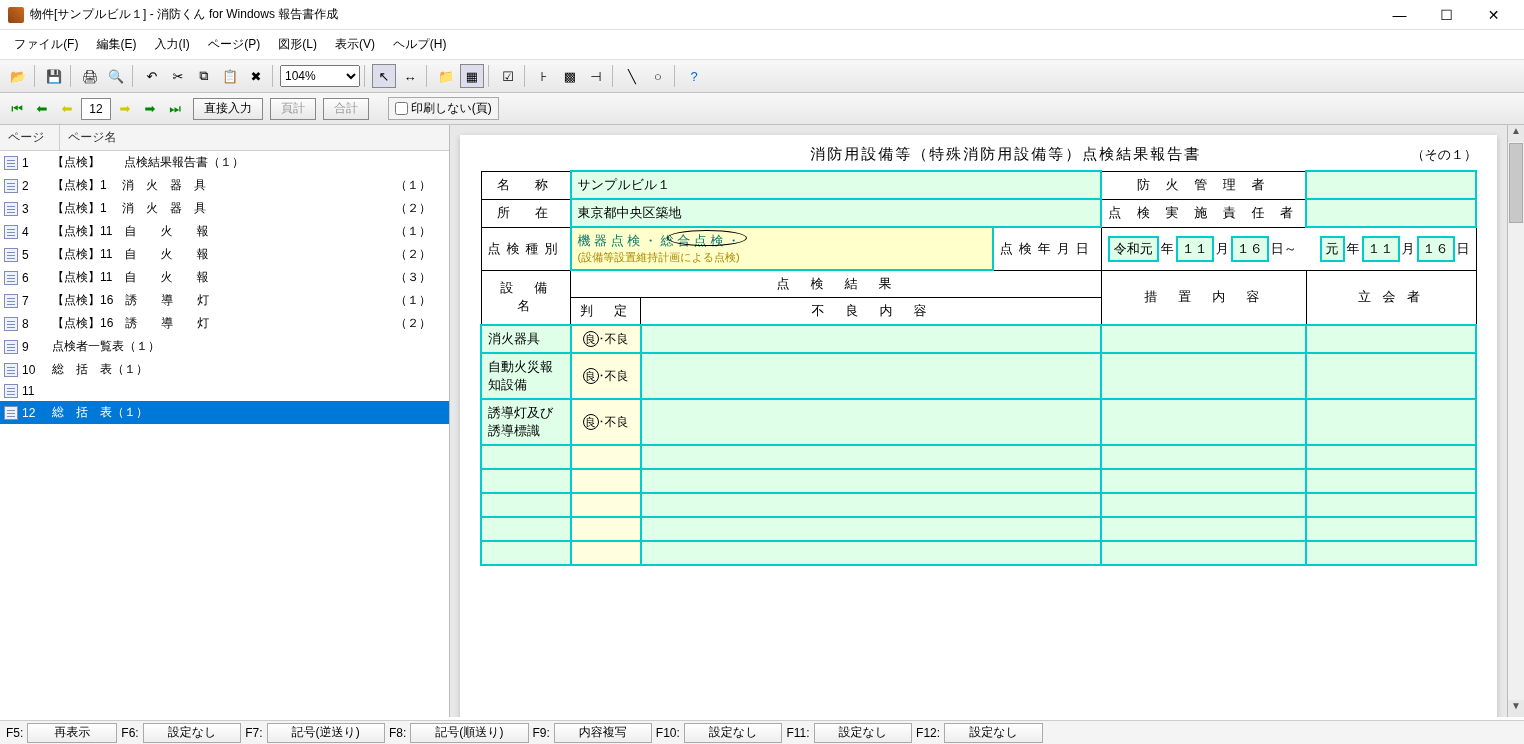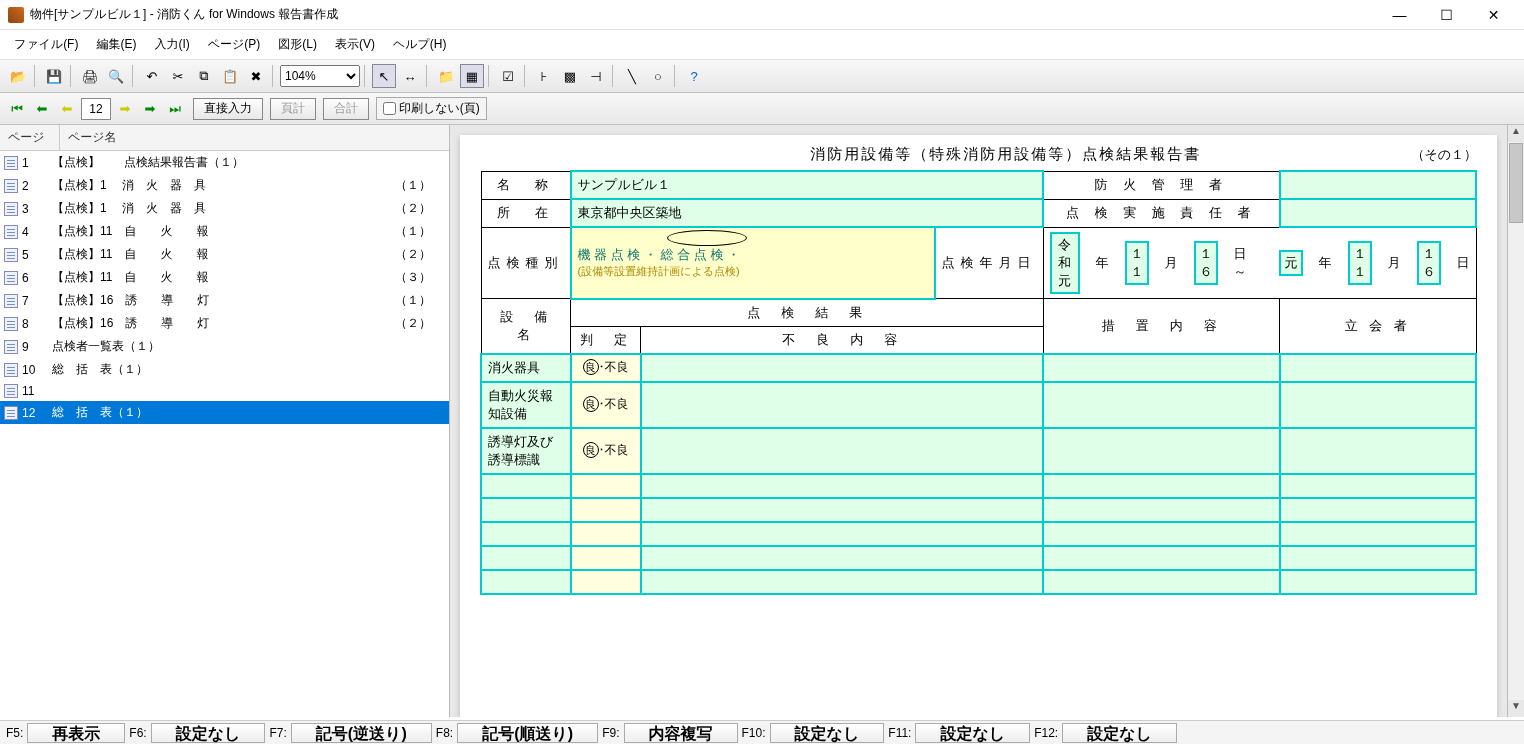--- a/index.html
+++ b/index.html
@@ -16,21 +16,21 @@
 .tool-btn.active { border-color:#888; background:#dde; }
 .tool-sep { width: 4px; height: 22px; border-left: 1px solid #bbb; margin: 0 2px; }
 .zoom-select { height: 22px; width: 80px; font-size: 12px; }
 .navbar { display: flex; align-items: center; gap: 3px; padding: 4px 6px; background: linear-gradient(#f8f8f8,#e8e8e8); border-bottom: 1px solid #c0c0c0; }
 .nav-btn { width: 22px; height: 22px; display:flex; align-items:center; justify-content:center; border:1px solid transparent; cursor:pointer; font-size:13px; }
 .nav-btn.green { color:#080; }
 .nav-btn.yellow { color:#cc0; }
 .page-input { width: 30px; height: 22px; text-align:center; font-size:12px; border:1px solid #888; }
 .entry-btn { height:22px; padding:0 10px; border:1px solid #888; background:linear-gradient(#fdfdfd,#e8e8e8); font-size:12px; cursor:pointer; margin-left:4px; }
 .entry-btn.disabled { color:#999; }
-.print-cb { margin-left:4px; display:flex; align-items:center; gap:3px; padding:2px 6px; border:1px solid #aaa; background:#f4f4f4; font-size:12px; }
+.print-cb { margin-left:16px; display:flex; align-items:center; gap:3px; padding:2px 6px; border:1px solid #aaa; background:#f4f4f4; font-size:12px; }
 .main { display:flex; height:calc(100vh - 152px); }
 .sidebar { width:450px; border-right:1px solid #bbb; overflow:auto; background:#fff; }
 .sidebar-head { display:flex; border-bottom:1px solid #ccc; font-size:12px; color:#333; background:#f4f4f4; }
 .sidebar-head .col1 { width:60px; padding:4px 8px; border-right:1px solid #ccc; }
 .sidebar-head .col2 { flex:1; padding:4px 8px; }
 .page-row { display:flex; align-items:center; padding:3px 4px; font-size:12px; cursor:pointer; }
 .page-row.selected { background:#0078d7; color:#fff; }
 .page-row .pic { width:14px; height:14px; margin-right:4px; background:#e8f4ff; border:1px solid #88b; position:relative; }
 .page-row .pic::after { content:""; position:absolute; left:2px; right:2px; top:3px; border-top:1px solid #88b; box-shadow:0 3px 0 #88b, 0 6px 0 #88b; }
 .page-row .num { width:30px; }
@@ -41,34 +41,34 @@
 .doc-page { margin:10px; background:#fff; padding:10px 20px; min-height:600px; box-shadow:0 2px 6px rgba(0,0,0,.2); }
 .doc-header { font-size:13px; margin:8px 0; }
 .doc-title-row { display:flex; align-items:center; margin-bottom:6px; }
 .doc-title { flex:1; text-align:center; font-size:15px; letter-spacing:2px; }
 .doc-pageno { font-size:13px; }
 .form-table { border-collapse:collapse; width:100%; font-size:13px; }
 .form-table td { border:1px solid #000; padding:4px 6px; vertical-align:middle; }
 .hdr-cell { letter-spacing:6px; text-align:center; white-space:nowrap; }
 .val-cell { background:#e0ffe8; border:2px solid #00cccc !important; }
 .val-cell.yellow { background:#ffffcc; position:relative; }
-.date-inline { display:flex; align-items:center; gap:16px;justify-content:center; }
+.date-inline { display:flex; align-items:center; gap:2px;justify-content:center; }
 .date-inline .db { background:#e0ffe8; border:2px solid #00cccc; padding:2px 4px; min-width:24px; text-align:center; }
 .subhead { text-align:center; letter-spacing:4px; }
 .judge-cell { background:#ffffe0; border:2px solid #00cccc !important; text-align:center; white-space:nowrap; font-size:12px; }
 .judge-cell .ry { display:inline-block; border:1px solid #000; border-radius:50%; width:16px; height:16px; line-height:15px; font-size:11px; }
 .data-row td { height:24px; }
 .scrollbarv { width:17px; background:#f0f0f0; border-left:1px solid #bbb; position:relative; }
 .scrollbarv .thumb { position:absolute; left:1px; right:1px; top:18px; height:80px; background:#c8c8c8; border:1px solid #aaa; }
 .scrollbarv .arrow { position:absolute; left:0; right:0; height:17px; text-align:center; font-size:10px; color:#555; background:#e8e8e8; }
 .scrollbarv .arrow.up { top:0; }
 .scrollbarv .arrow.down { bottom:0; }
 .fnbar { position:fixed; bottom:0; left:0; right:0; height:24px; display:flex; align-items:center; gap:4px; padding:2px 6px; background:#f4f4f4; border-top:1px solid #ccc; font-size:12px; }
 .fn-lbl { }
-.fn-btn { height:20px; padding:0 24px; border:1px solid #aaa; background:linear-gradient(#fff,#eee); font-size:16px; cursor:pointer; min-width:90px;font-weight:bold; }
+.fn-btn { height:20px; padding:0 24px; border:1px solid #aaa; background:linear-gradient(#fff,#eee); font-size:12px; cursor:pointer; min-width:90px; }
 .type-marker { position:relative; }
 .oval { position:absolute; border:1px solid #000; border-radius:50%; }
 </style>
 </head>
 <body>
 
 <div class="titlebar">
   <div class="titlebar-icon"></div>
   <div class="titlebar-title">物件[サンプルビル１] - 消防くん for Windows 報告書作成</div>
   <div class="titlebar-btns">

